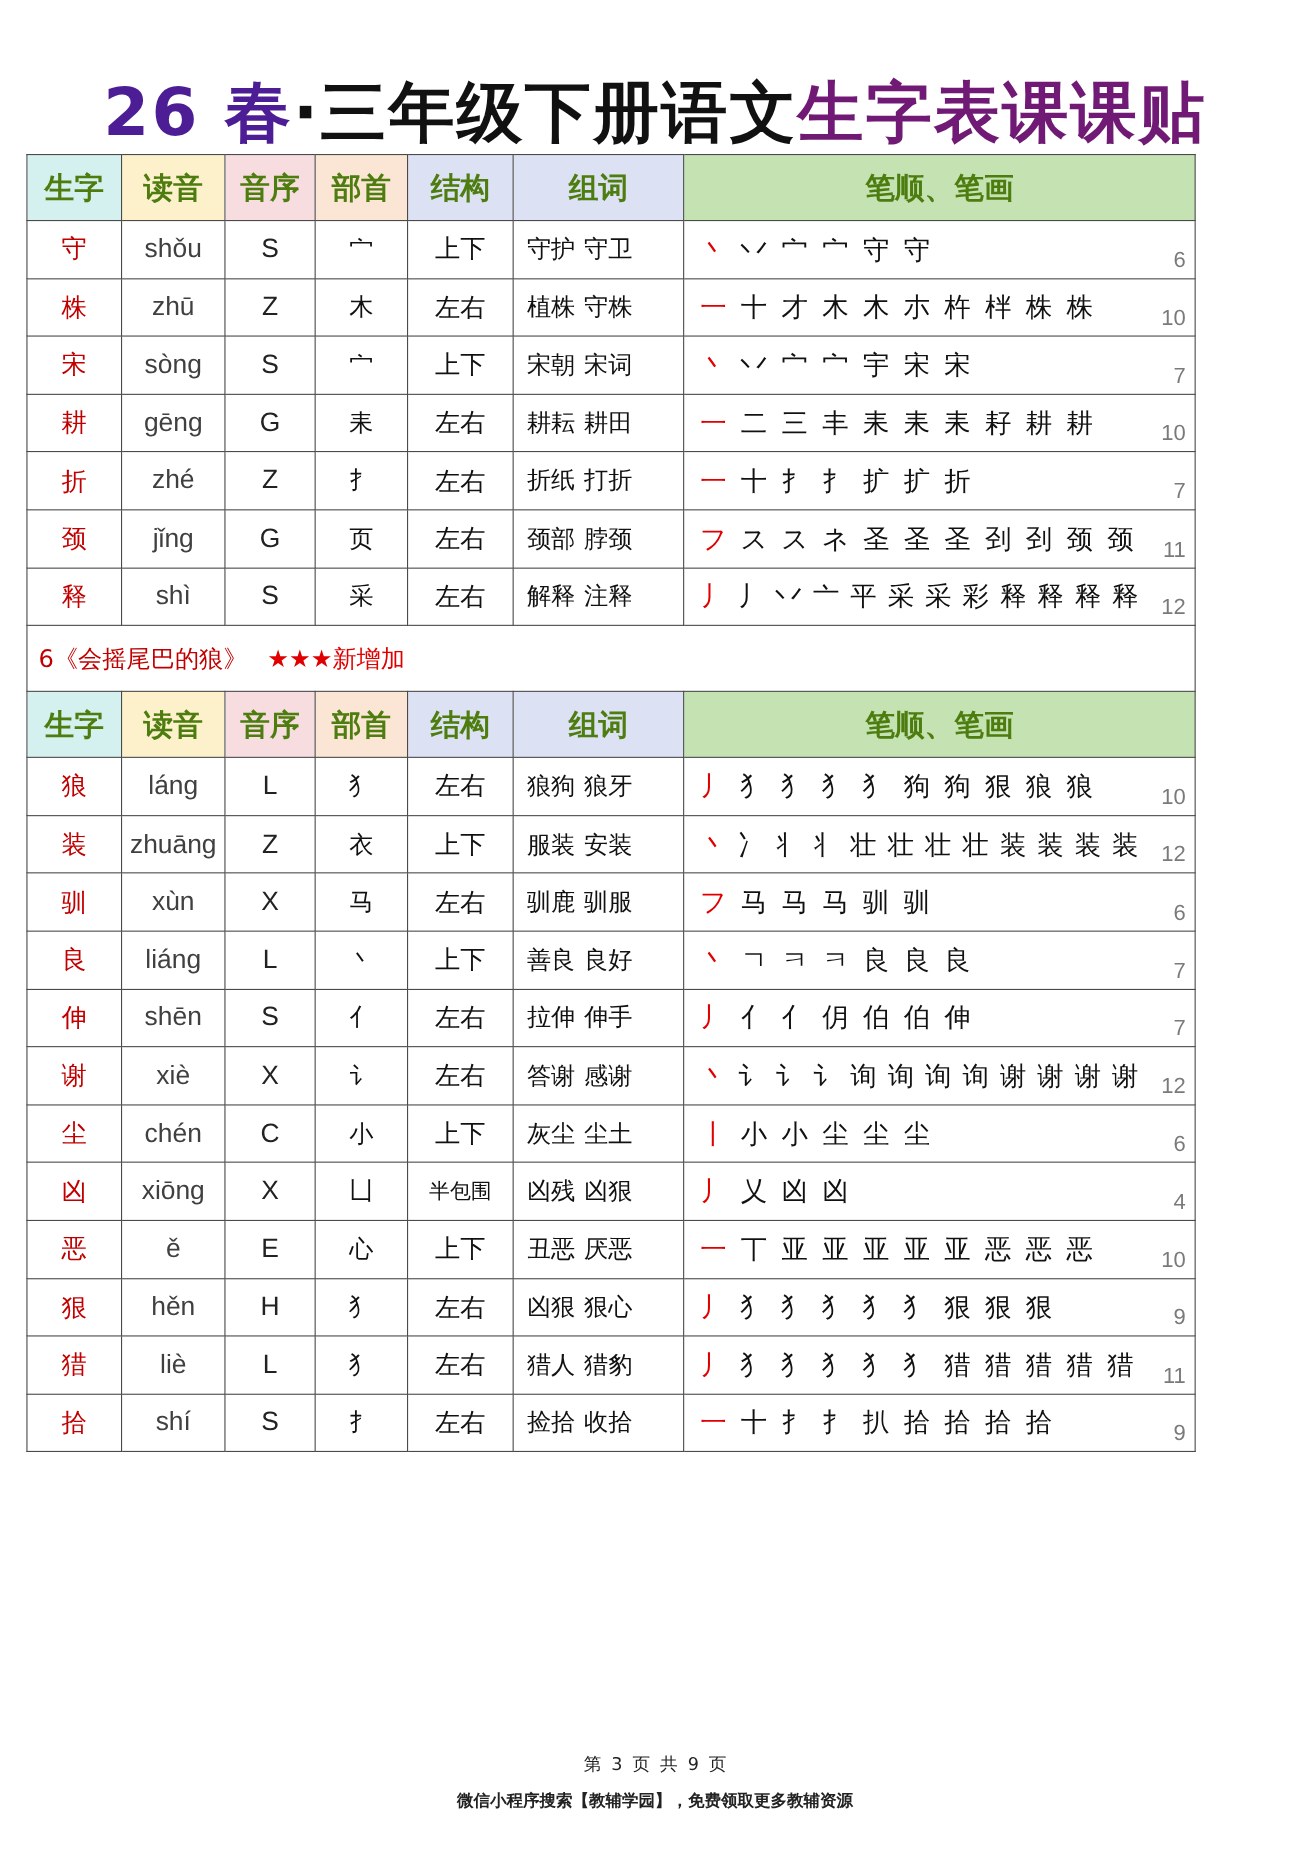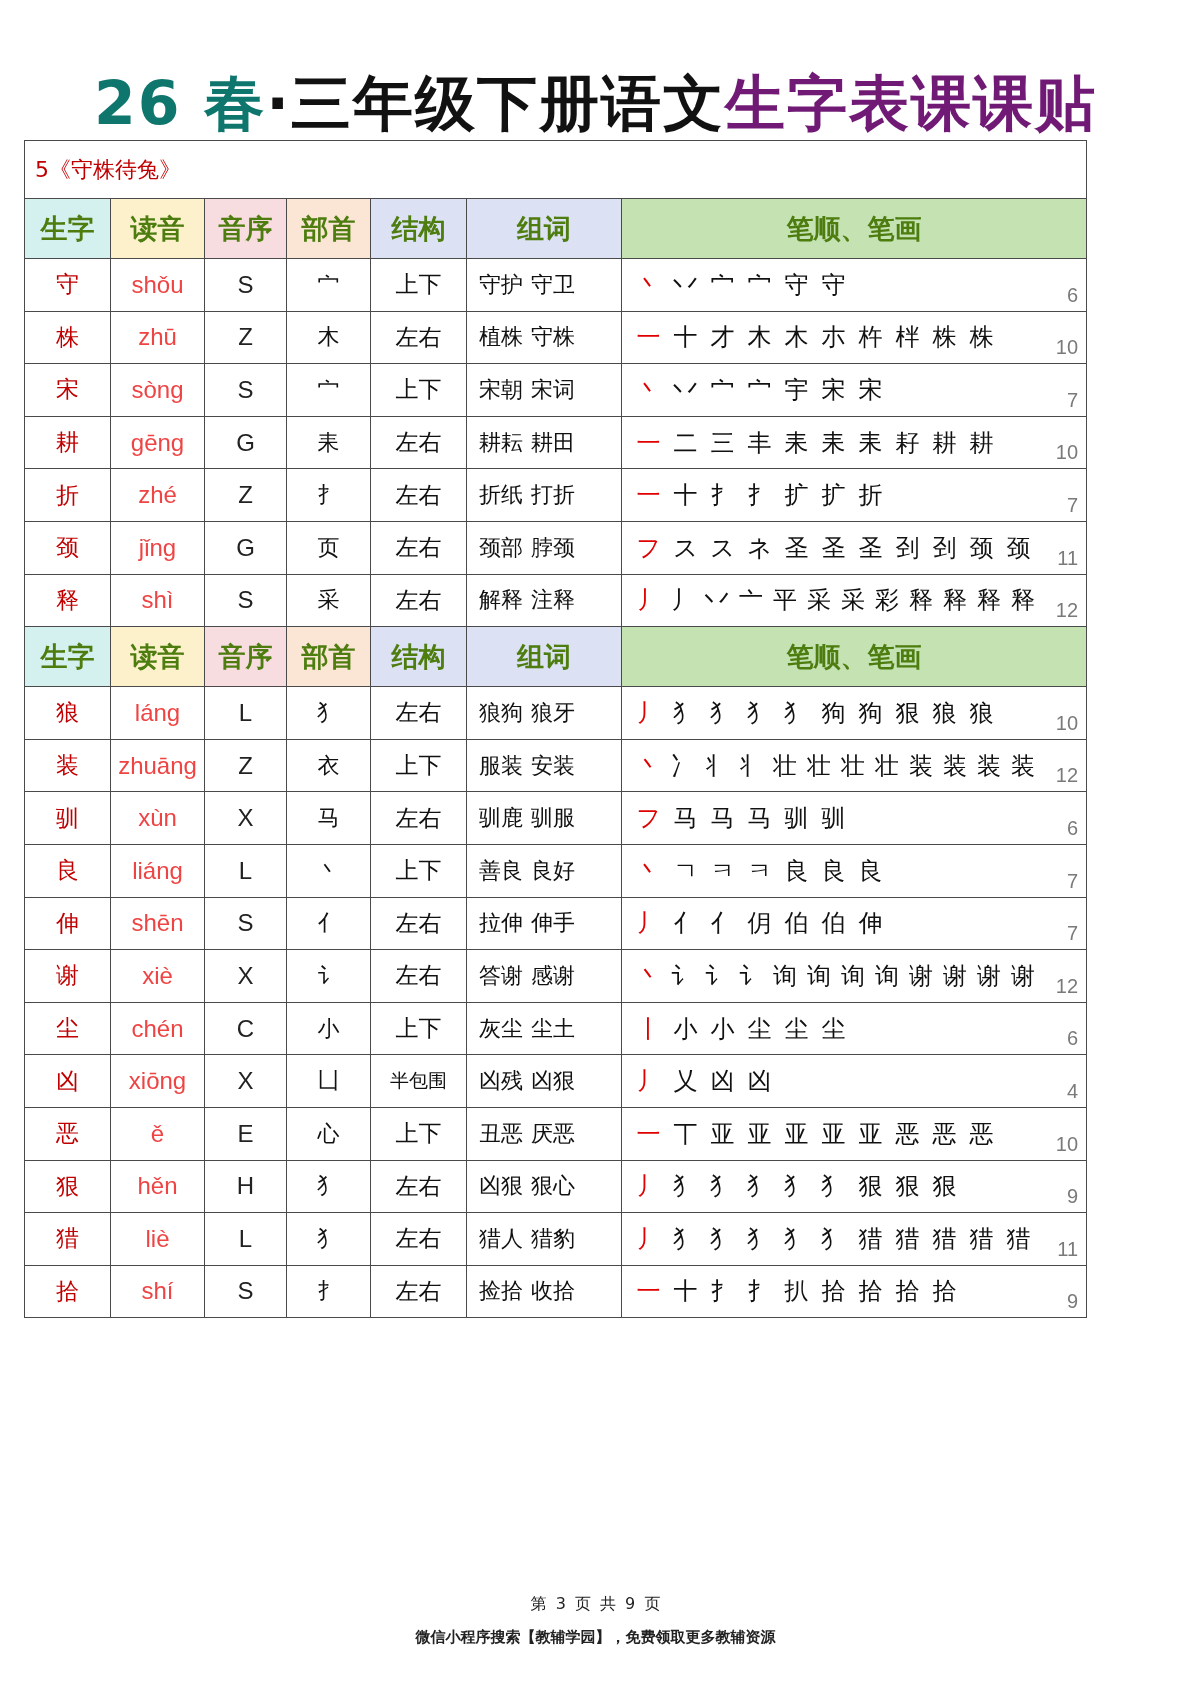--- a/index.html
+++ b/index.html
@@ -4,42 +4,42 @@
   <style>
     * { box-sizing: border-box; margin: 0; padding: 0; }
     html, body { width: 1191px; height: 1684px; background: #ffffff; }
     body { position: relative; font-family: "DejaVu Sans", sans-serif; color: #111; overflow: hidden; }
 
     .title {
       position: absolute; left: 0; top: 58px; width: 1191px; height: 90px;
       text-align: center; font-size: 60px; font-weight: bold; line-height: 90px;
       letter-spacing: 2px; white-space: nowrap;
     }
-    .title .t-red1 { color: #0f766e; }
+    .title .t-red1 { color: #4c1d95; }
     .title .t-black { color: #111; }
     .title .t-red2 { color: #701a75; }
 
     table.main {
       position: absolute; left: 24px; top: 140px; width: 1062px;
       border-collapse: collapse; table-layout: fixed;
     }
     table.main td { border: 1.5px solid #4a4a4a; text-align: center; vertical-align: middle; overflow: hidden; white-space: nowrap; }
 
     tr.lesson td {
       height: 58px; text-align: left; padding-left: 10px;
       font-size: 22px; color: #c00000; font-family: "DejaVu Sans", sans-serif;
     }
     tr.lesson.l2 td { height: 60px; }
     tr.lesson .star { color: #e00000; margin-left: 18px; }
 
     tr.header td { height: 60px; font-size: 27px; font-family: "DejaVu Serif", serif; font-weight: bold; color: #4d7c0f; }
 
     tr.row td { height: 52.6px; }
     .c-char { color: #c00000; font-size: 23px; font-family: "DejaVu Serif", serif; }
-    .c-py { color: #ef4444; font-size: 24px; font-family: "Liberation Sans", sans-serif; }
+    .c-py { color: #404040; font-size: 24px; font-family: "Liberation Sans", sans-serif; }
     .c-seq { color: #222; font-size: 24px; font-family: "Liberation Sans", sans-serif; }
     .c-rad { color: #111; font-size: 22px; font-family: "DejaVu Serif", serif; }
     .c-struct { color: #111; font-size: 23px; font-family: "DejaVu Serif", serif; }
     .c-struct.small { font-size: 19px; text-align: center; }
     .c-words { color: #111; font-size: 22px; font-family: "DejaVu Serif", serif; text-align: left !important; padding-left: 12px; }
     .c-words span + span { margin-left: 8px; }
     .c-strokes { position: relative; text-align: left !important; padding-left: 10px; }
     .stroke-seq {
       display: inline-block; font-size: 24px; font-family: Liberation Sans, sans-serif; color: #111;
       letter-spacing: 4px; vertical-align: middle;
@@ -71,23 +71,20 @@
   <colgroup>
     <col style="width:86px">
       <col style="width:94px">
       <col style="width:82px">
       <col style="width:84px">
       <col style="width:96px">
       <col style="width:155px">
       <col style="width:465px">
   </colgroup>
   <tbody id="tbody">
-      <tr class="lesson">
-        <td colspan="7"><span>5《守株待兔》</span></td>
-      </tr>
       <tr class="header">
         <td style="background: rgb(212, 241, 239);">生字</td>
         <td style="background: rgb(253, 241, 204);">读音</td>
         <td style="background: rgb(248, 221, 224);">音序</td>
         <td style="background: rgb(251, 229, 213);">部首</td>
         <td style="background: rgb(220, 226, 243);">结构</td>
         <td style="background: rgb(220, 226, 243);">组词</td>
         <td style="background: rgb(197, 226, 179);">笔顺、笔画</td>
       </tr>
       <tr class="row">
@@ -146,20 +143,23 @@
       </tr>
       <tr class="row">
         <td class="c-char">释</td>
         <td class="c-py">shì</td>
         <td class="c-seq">S</td>
         <td class="c-rad">采</td>
         <td class="c-struct">左右</td>
         <td class="c-words"><span>解释</span><span>注释</span></td>
         <td class="c-strokes"><span class="stroke-seq" style="letter-spacing: 0px;"><span class="st first" style="width: 34px;">丿</span><span class="st" style="width: 34px;">丿</span><span class="st" style="width: 34px;">丷</span><span class="st" style="width: 34px;">亠</span><span class="st" style="width: 34px;">平</span><span class="st" style="width: 34px;">采</span><span class="st" style="width: 34px;">采</span><span class="st" style="width: 34px;">彩</span><span class="st" style="width: 34px;">释</span><span class="st" style="width: 34px;">释</span><span class="st" style="width: 34px;">释</span><span class="st" style="width: 34px;">释</span></span><span class="stroke-count">12</span></td>
       </tr>
+      <tr class="lesson l2">
+        <td colspan="7"><span>6《会摇尾巴的狼》</span><span class="star">★★★新增加</span></td>
+      </tr>
       <tr class="header">
         <td style="background: rgb(212, 241, 239);">生字</td>
         <td style="background: rgb(253, 241, 204);">读音</td>
         <td style="background: rgb(248, 221, 224);">音序</td>
         <td style="background: rgb(251, 229, 213);">部首</td>
         <td style="background: rgb(220, 226, 243);">结构</td>
         <td style="background: rgb(220, 226, 243);">组词</td>
         <td style="background: rgb(197, 226, 179);">笔顺、笔画</td>
       </tr>
       <tr class="row">

